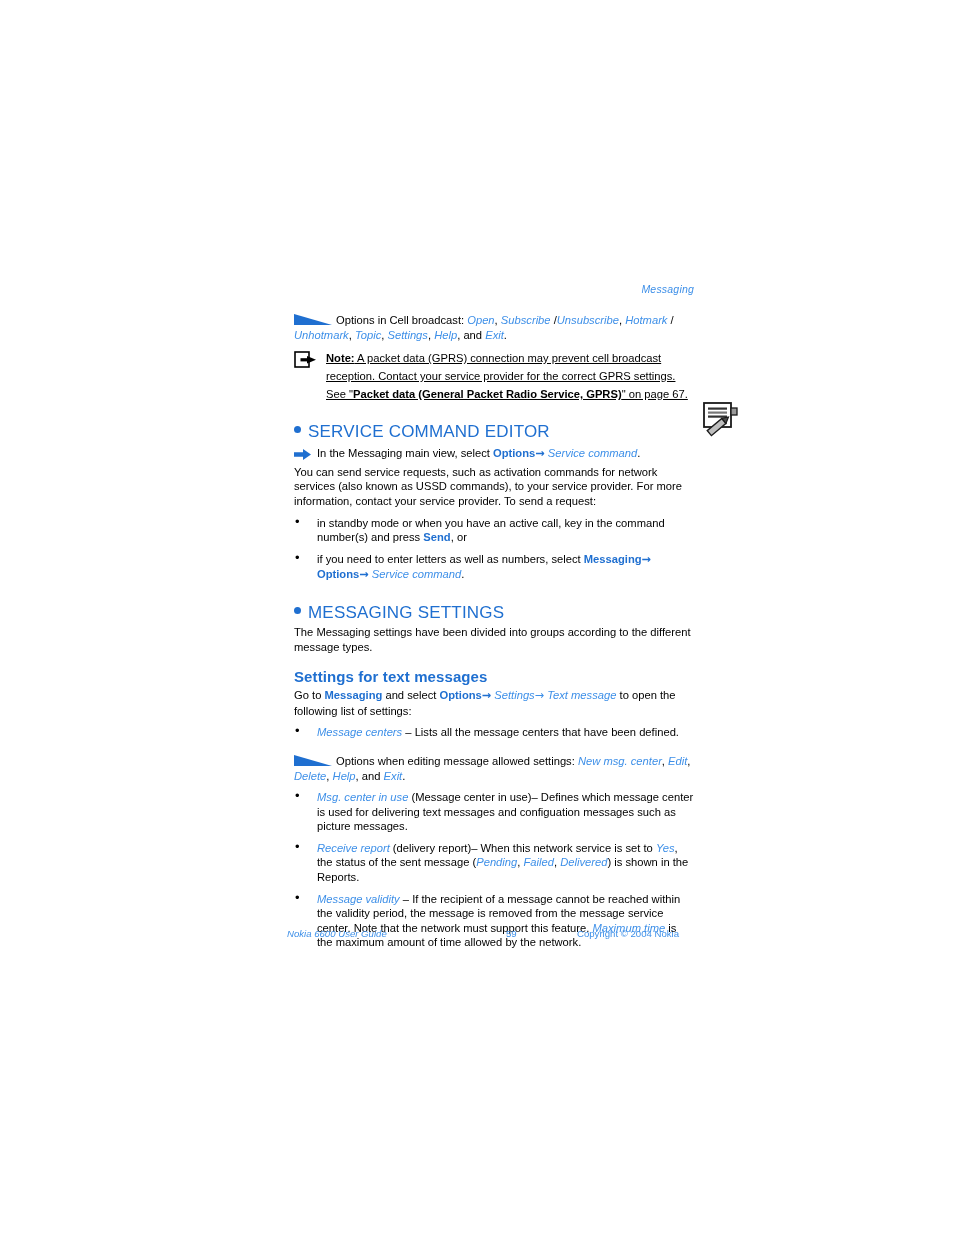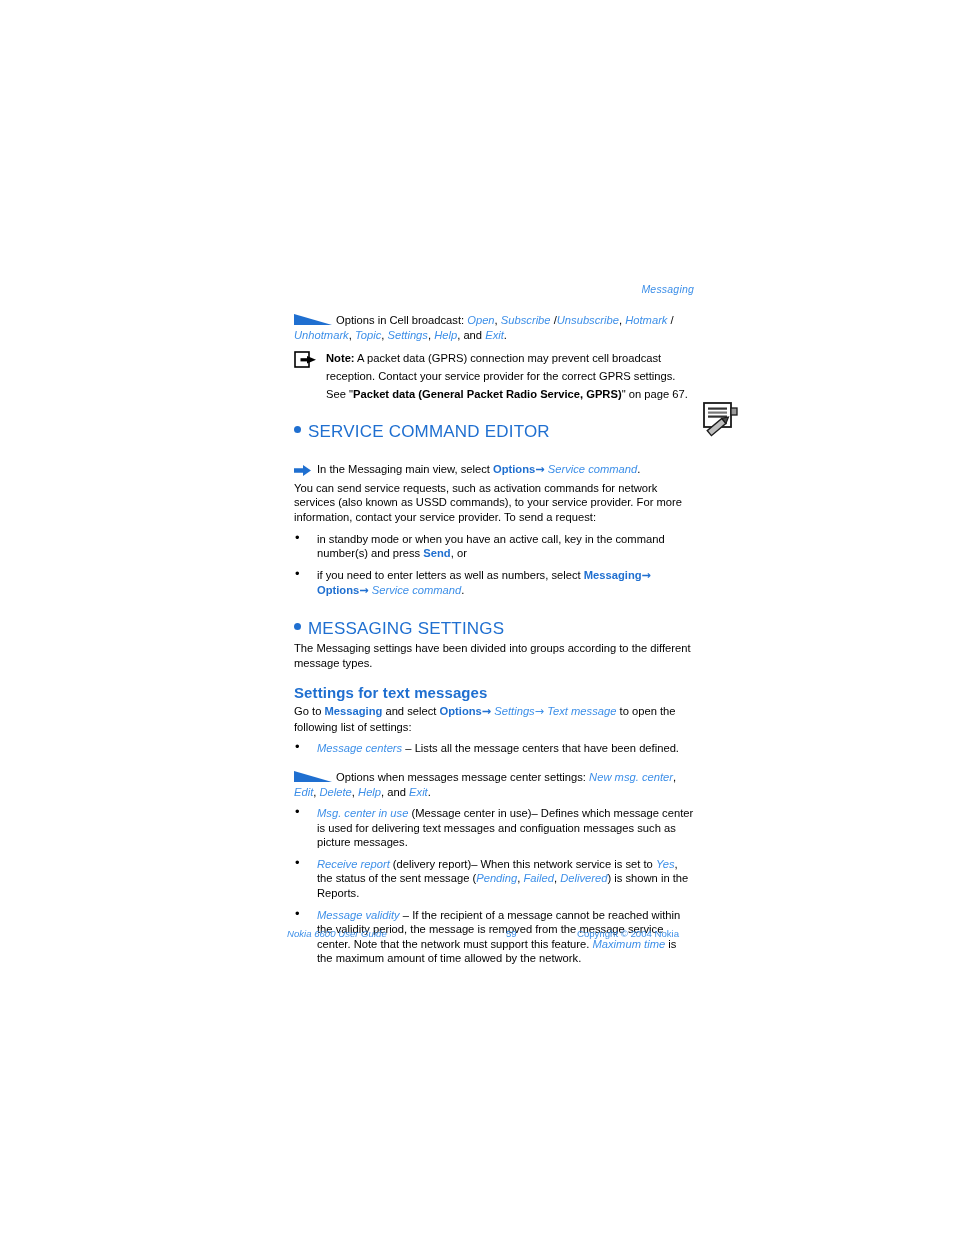--- a/index.html
+++ b/index.html
@@ -66,20 +66,21 @@
     vertical-align: -1px;
     margin-right: 4px;
   }
   .wedge svg { display:block; }
 
   
   .note-row {
     position: relative;
     margin: 6px 0 8px 0;
     padding-left: 32px;
+    text-decoration: underline;
   }
   .note-icon {
     position: absolute;
     left: 0px;
     top: 2px;
     width: 24px;
     height: 20px;
   }
   .note-text {
     font-size: 11.2px;
@@ -115,21 +116,21 @@
     font-weight: bold;
     color: #1f6fd0;
     margin: 14px 0 3px 0;
     letter-spacing: 0.1px;
   }
 
   
   .arrow-row {
     position: relative;
     padding-left: 23px;
-    margin: 20px 0 3px 0;
+    margin: 4px 0 3px 0;
     font-size: 11.2px;
     line-height: 14.6px;
   }
   .arrow-icon {
     position: absolute;
     left: 0;
     top: 3px;
     width: 17px;
     height: 11px;
   }
@@ -247,21 +248,21 @@
 
     <div class="bul">
       <span class="blue-i">Message centers</span><span> – Lists all the message centers that have been defined.</span>
     </div>
 
     <div class="wedge-note">
       <span class="wedge">
         <svg width="38" height="11" viewBox="0 0 38 11" xmlns="http://www.w3.org/2000/svg">
           <polygon points="0,0 38,11 0,11" fill="#1f6fd0"></polygon>
         </svg>
-      </span><span>Options when messages message center settings: </span><span class="blue-i">New msg. center</span>, <span class="blue-i">Edit</span>,
+      </span><span>Options when editing message allowed settings: </span><span class="blue-i">New msg. center</span>, <span class="blue-i">Edit</span>,
       <span class="blue-i">Delete</span>, <span class="blue-i">Help</span>, and <span class="blue-i">Exit</span>.
     </div>
 
     <div class="bul">
       <span class="blue-i">Msg. center in use</span><span> (Message center in use)– Defines which message center is used for delivering text messages and configuation messages such as picture messages.</span>
     </div>
 
     <div class="bul">
       <span class="blue-i">Receive report</span><span> (delivery report)– When this network service is set to </span><span class="blue-i">Yes</span><span>, the status of the sent message (</span><span class="blue-i">Pending</span><span>, </span><span class="blue-i">Failed</span><span>, </span><span class="blue-i">Delivered</span><span>) is shown in the Reports.</span>
     </div>

